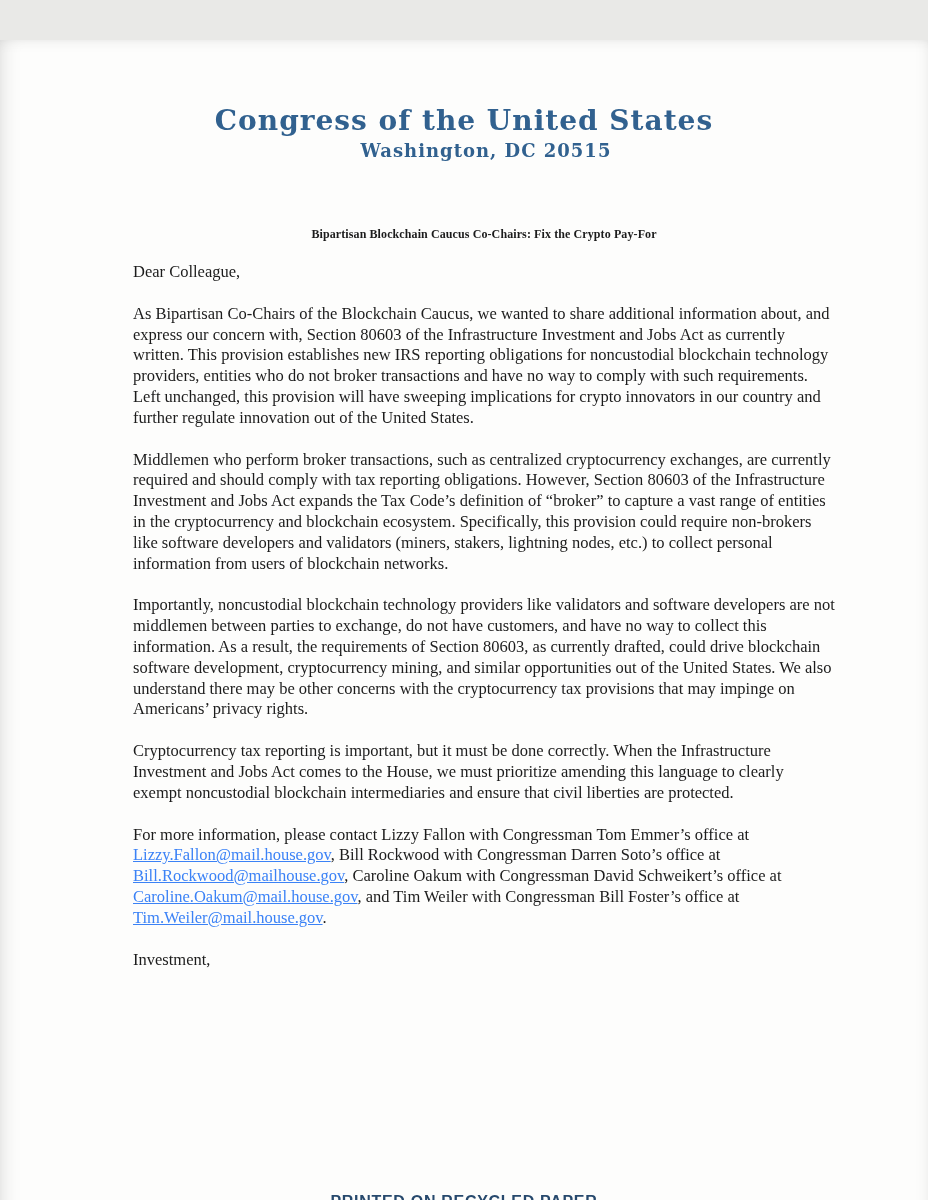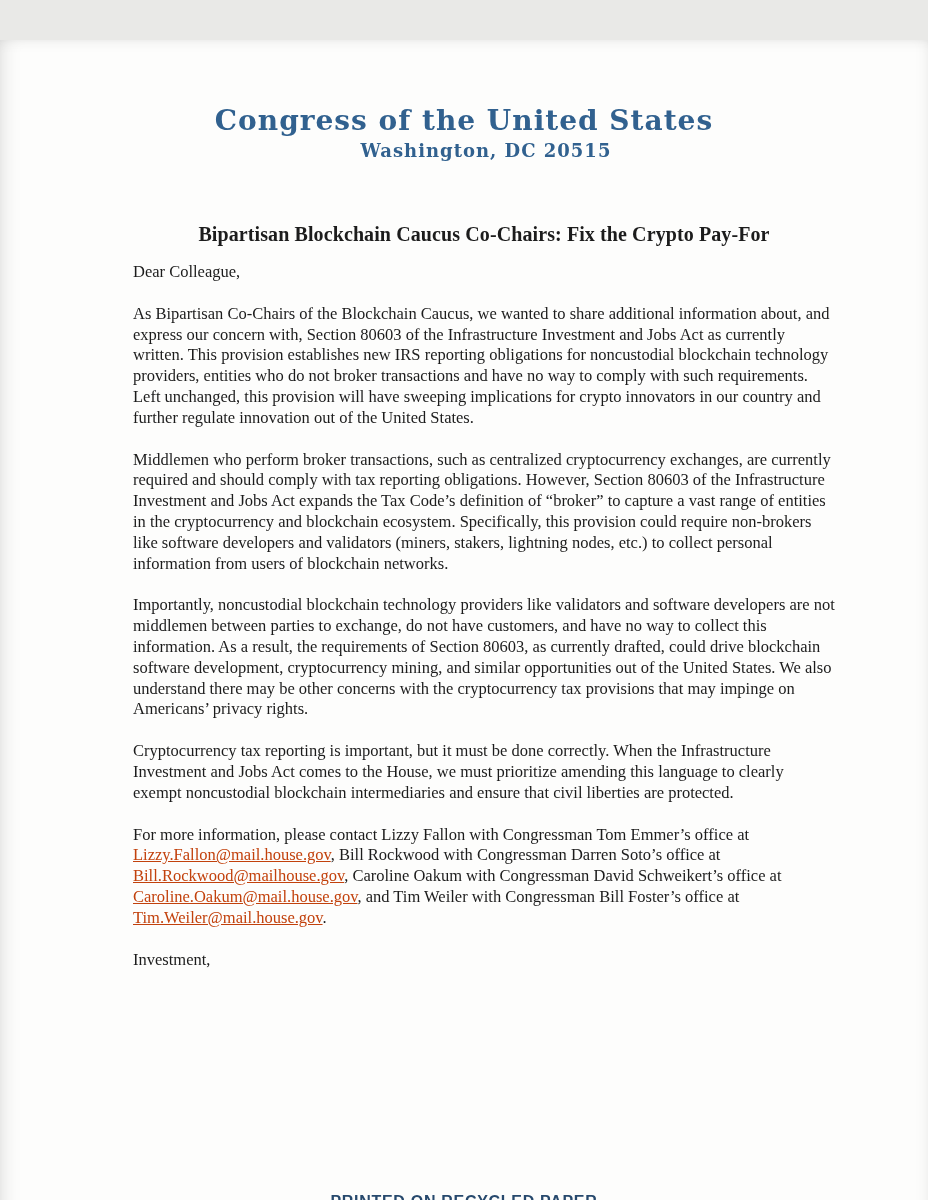--- a/index.html
+++ b/index.html
@@ -44,37 +44,37 @@
   }
   .content {
     width: 702px;
     margin-left: 133px;
     color: #1c1c1c;
     font-size: 16.5px;
     line-height: 20.8px;
   }
   .title {
     text-align: center;
-    font-size: 20px;
+    font-size: 12px;
     font-weight: bold;
     margin: 62px 0 0 0;
     line-height: 22px;
     letter-spacing: 0.1px;
   }
   .salutation {
     margin: 17px 0 0 0;
   }
   .para {
     margin: 21px 0 0 0;
   }
   .closing {
     margin: 21px 0 0 0;
   }
   .email-link {
-    color: #c2410c;
+    color: #3b82f6;
     text-decoration: underline;
     cursor: pointer;
   }
   .footer {
     position: absolute;
     left: 0;
     right: 0;
     top: 1153px;
     text-align: center;
     font-family: "Liberation Sans", sans-serif;

